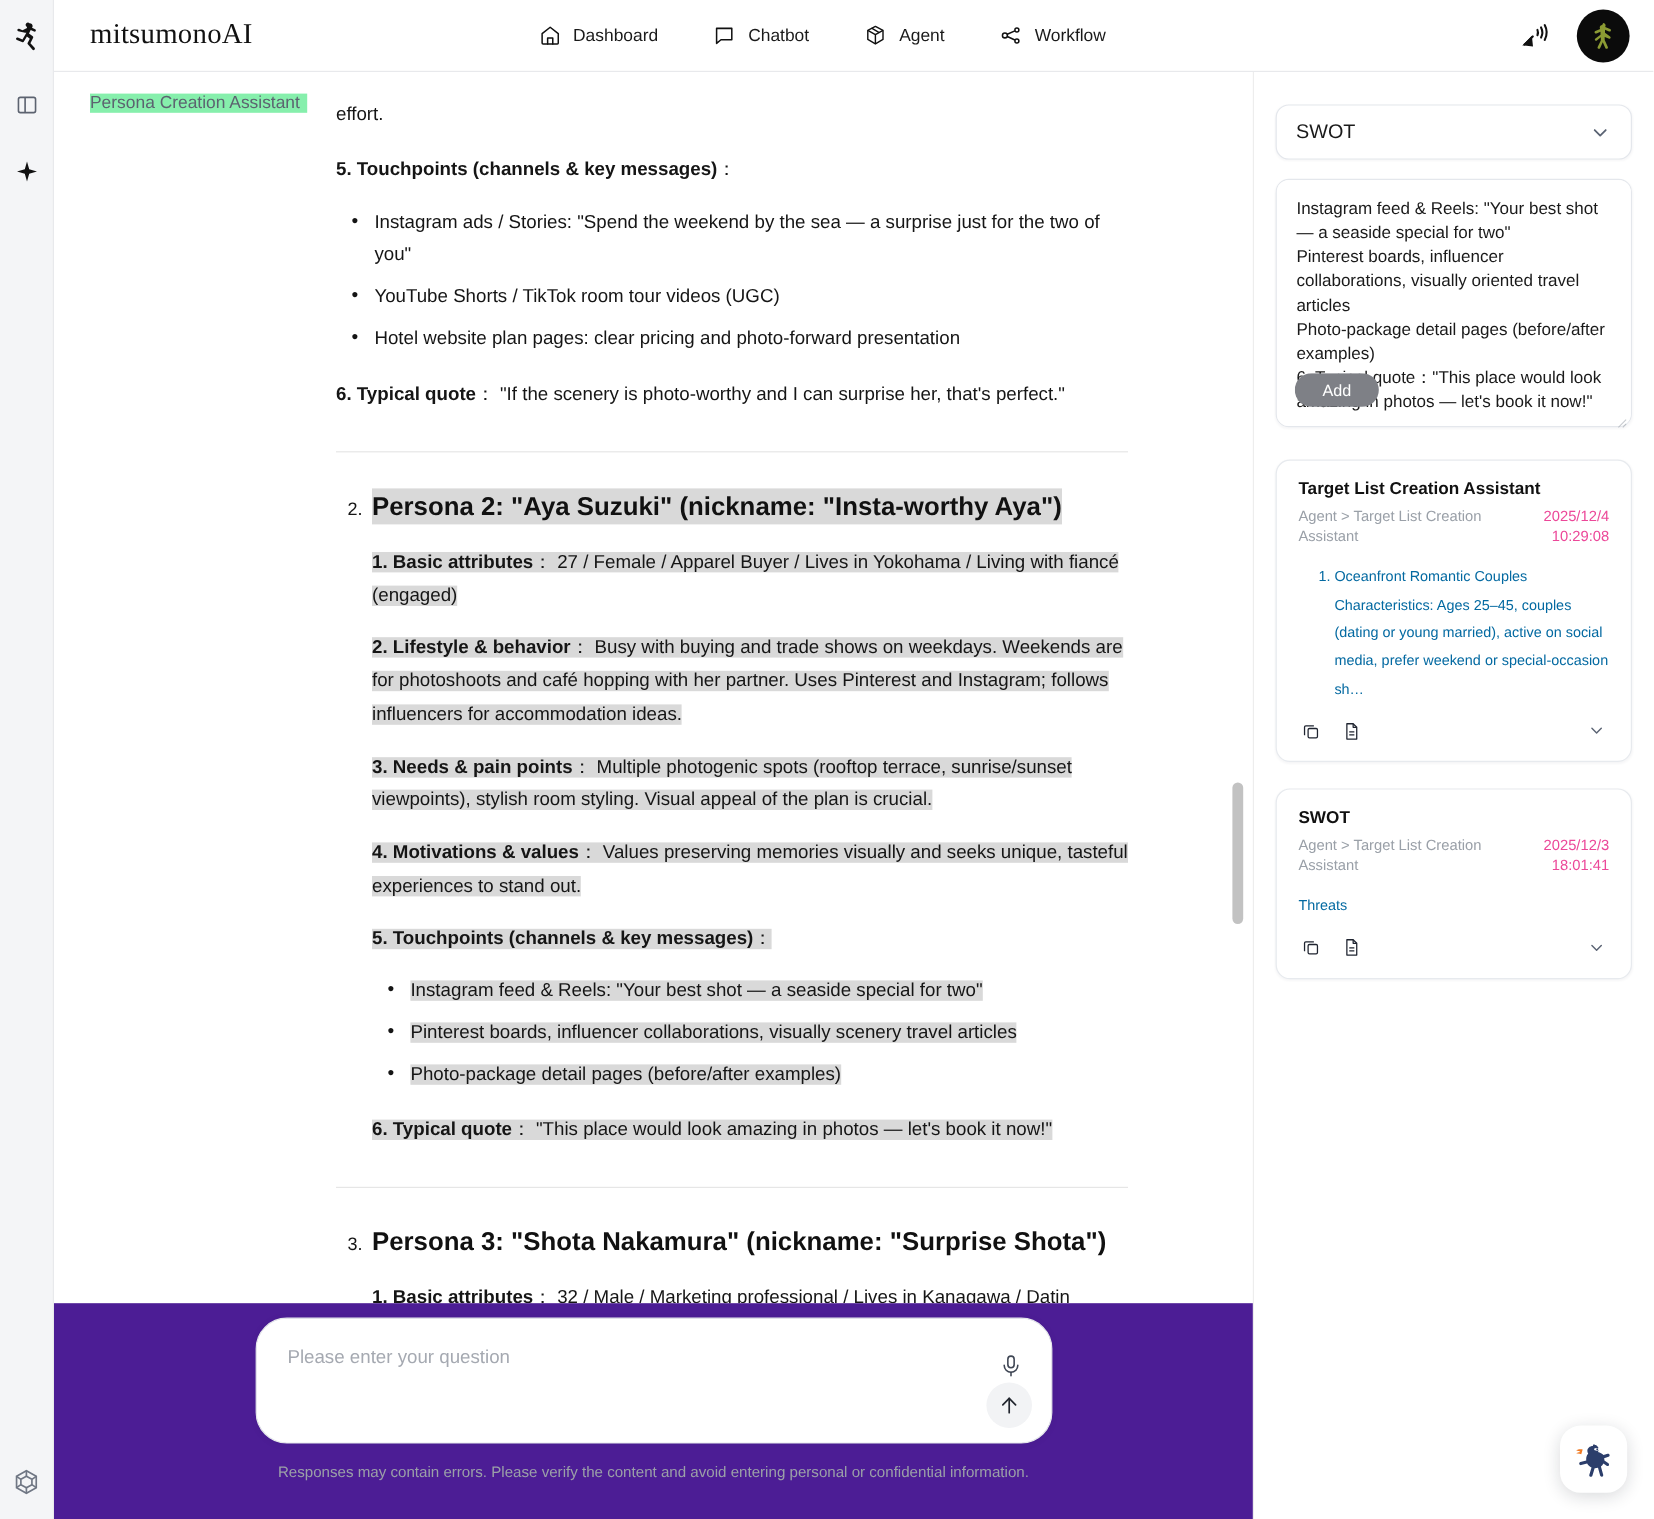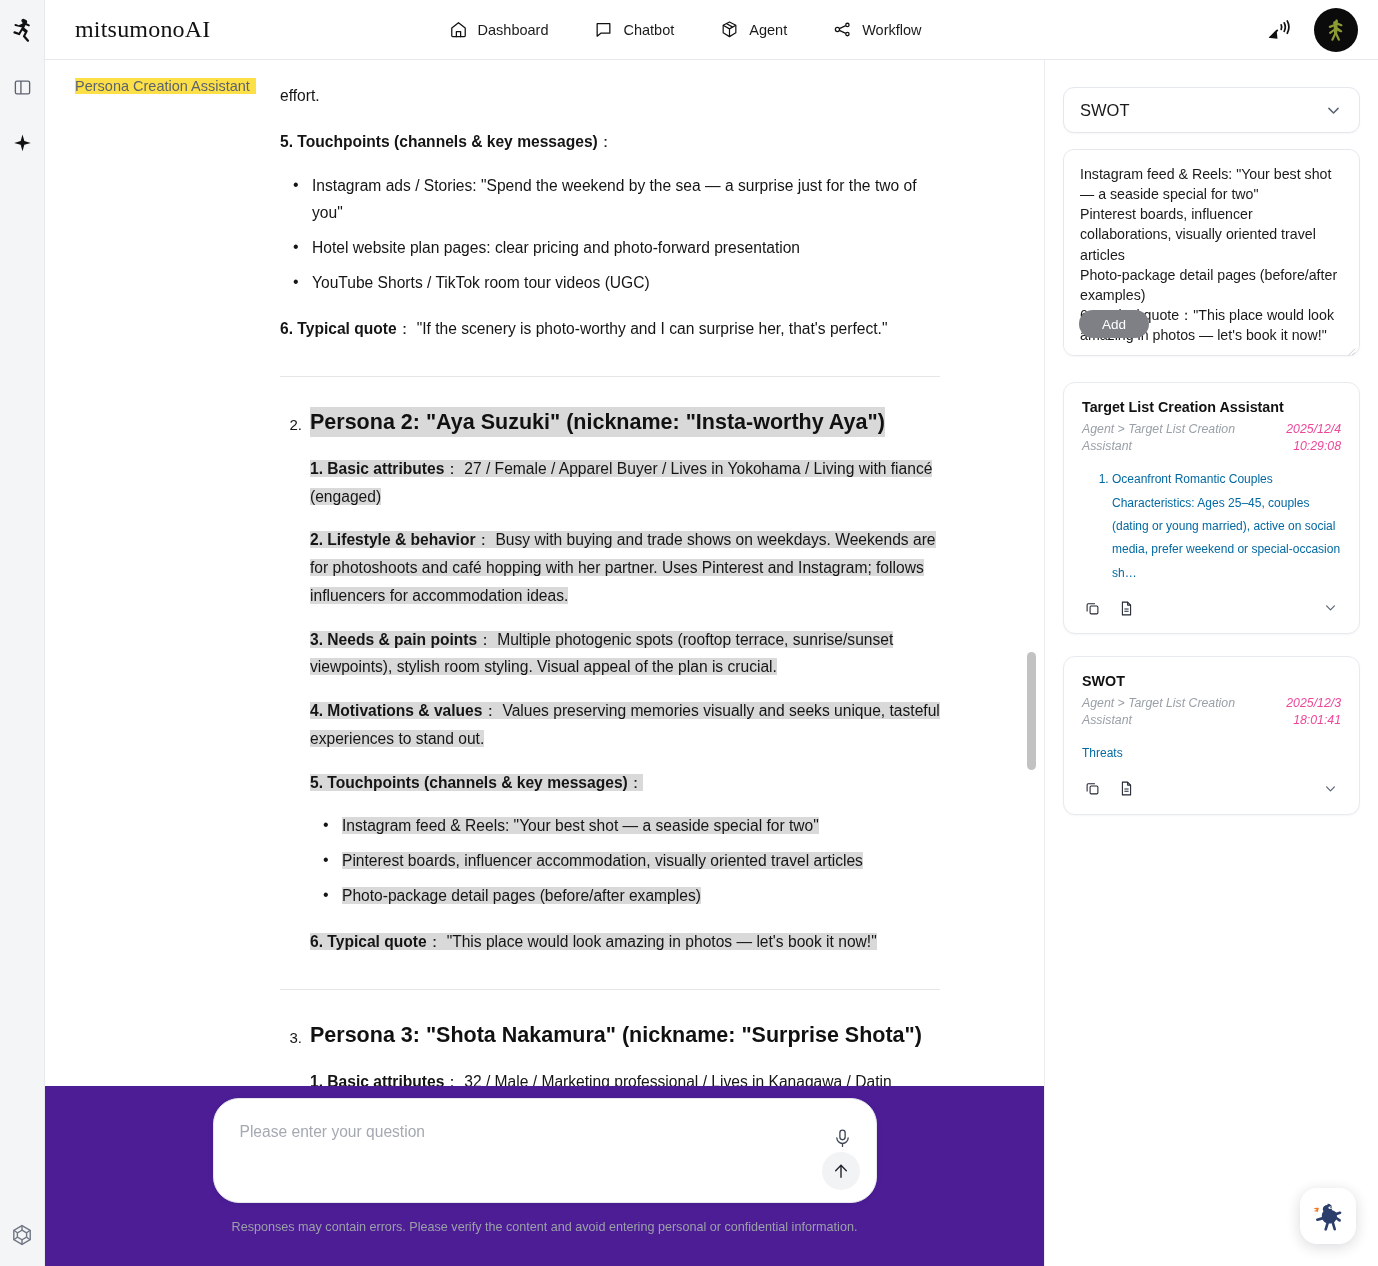--- a/index.html
+++ b/index.html
@@ -63,21 +63,21 @@
   
   .center {
     position: relative;
     flex: 1;
     min-width: 0;
     display: flex; flex-direction: column;
     border-right: 1px solid #ededed;
   }
   .crumb {
     position: absolute; left: 30px; top: 18px;
-    font-size: 14.5px; color: #5c6370; z-index: 5; background:#fde047; padding-right:6px;
+    font-size: 14.5px; color: #5c6370; z-index: 5; background:#86efac; padding-right:6px;
   }
   .doc-scroll {
     position: absolute; inset: 0 0 180px 0;
     overflow: hidden;
     padding: 22px 100px 0 235px;
   }
   .doc {
     width: 660px; margin: 0;
     font-size: 15.6px; line-height: 1.78; color: #151515;
   }
@@ -182,21 +182,21 @@
     display: flex; align-items: center; justify-content: center;
   }
 
   .clip-card {
     margin-top: 22px;
     border: 1px solid #e7eaee; border-radius: 12px;
     background: #fff; padding: 16px 18px 12px 18px;
     box-shadow: 0 1px 2px rgba(16,24,40,.04);
   }
   .card-title { font-size: 14.3px; font-weight: 700; color: #111; margin-bottom: 6px; }
-  .card-meta { display: flex; justify-content: space-between; align-items: flex-start; gap: 10px; font-style: italic; }
+  .card-meta { display: flex; justify-content: space-between; align-items: flex-start; gap: 10px; }
   .card-path { font-size: 12.3px; color: #9aa0a8; line-height: 1.35; max-width: 175px; }
   .card-time { font-size: 12.3px; color: #ec4899; line-height: 1.35; text-align: right; white-space: nowrap; }
   .card-body { margin-top: 14px; font-size: 12px; line-height: 1.95; color: #0369a1; }
   ol.card-ol { margin: 0; padding-left: 30px; }
   ol.card-ol li { margin: 0; }
   .card-actions {
     display: flex; align-items: center; margin-top: 10px; gap: 14px; position: relative; height: 26px;
   }
   .card-act { width: 20px; height: 20px; display: flex; align-items: center; justify-content: center; cursor: pointer; }
   .card-chevron { position: absolute; right: 2px; top: 4px; cursor: pointer; }
@@ -326,22 +326,22 @@
           <div class="doc">
 
             <p class="lead-cut">effort.</p>
 
             <p>
               <b>5. Touchpoints (channels &amp; key messages)</b><span>：</span>
             </p>
 
             <ul class="doc-ul">
               <li>Instagram ads / Stories: "Spend the weekend by the sea — a surprise just for the two of you"</li>
+              <li>YouTube Shorts / TikTok room tour videos (UGC)</li>
               <li>Hotel website plan pages: clear pricing and photo-forward presentation</li>
-              <li>YouTube Shorts / TikTok room tour videos (UGC)</li>
             </ul>
 
             <p>
               <b>6. Typical quote</b><span>：</span>
               <span>"If the scenery is photo-worthy and I can surprise her, that's perfect."</span>
             </p>
 
             <hr class="rule">
 
             <div class="persona-head">
@@ -356,21 +356,21 @@
               <p><span class="hl"><b>2. Lifestyle &amp; behavior</b><span>：</span> <span>Busy with buying and trade shows on weekdays. Weekends are for photoshoots and café hopping with her partner. Uses Pinterest and Instagram; follows influencers for accommodation ideas.</span></span></p>
 
               <p><span class="hl"><b>3. Needs &amp; pain points</b><span>：</span> <span>Multiple photogenic spots (rooftop terrace, sunrise/sunset viewpoints), stylish room styling. Visual appeal of the plan is crucial.</span></span></p>
 
               <p><span class="hl"><b>4. Motivations &amp; values</b><span>：</span> <span>Values preserving memories visually and seeks unique, tasteful experiences to stand out.</span></span></p>
 
               <p><span class="hl"><b>5. Touchpoints (channels &amp; key messages)</b><span>：</span></span></p>
 
               <ul class="doc-ul">
                 <li><span class="hl">Instagram feed &amp; Reels: "Your best shot — a seaside special for two"</span></li>
-                <li><span class="hl">Pinterest boards, influencer accommodation, visually oriented travel articles</span></li>
+                <li><span class="hl">Pinterest boards, influencer collaborations, visually scenery travel articles</span></li>
                 <li><span class="hl">Photo-package detail pages (before/after examples)</span></li>
               </ul>
 
               <p><span class="hl"><b>6. Typical quote</b><span>：</span> <span>"This place would look amazing in photos — let's book it now!"</span></span></p>
             </div>
 
             <hr class="rule">
 
             <div class="persona-head">
               <div class="persona-num">3.</div>

